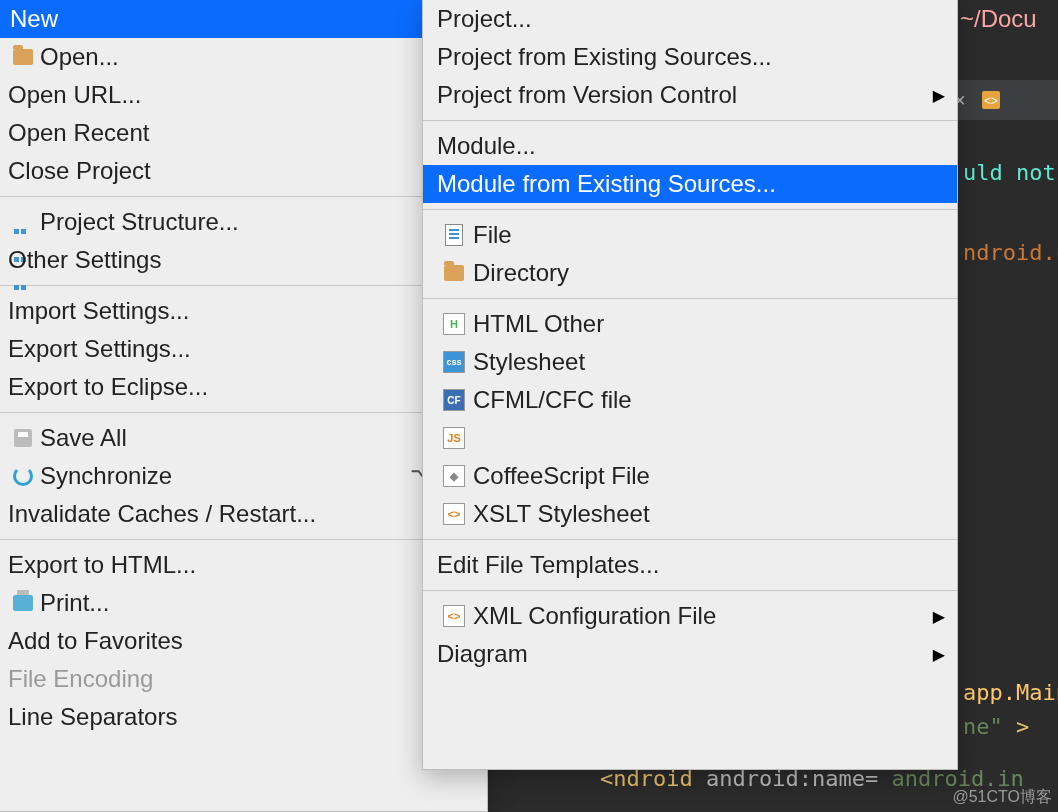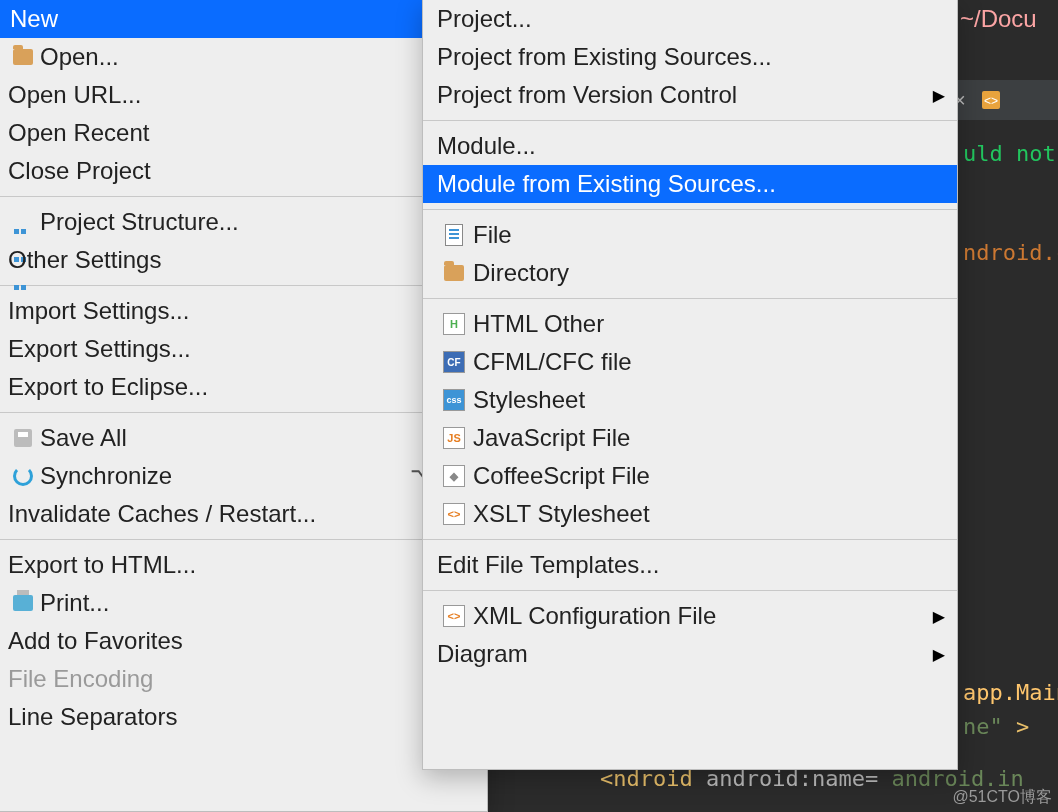--- a/index.html
+++ b/index.html
@@ -18,21 +18,21 @@
   }
   .editor-tabbar .close { color: #bbb; font-size: 20px; }
   .editor-tabbar .fileicon svg { display:block; }
   .editor-pathfrag {
     position: absolute; left: 960px; top: 5px; color: #fca5a5; font-size: 24px;
   }
   .editor-text {
     position: absolute; left: 963px; width: 95px; color: #a9b7c6;
     font-family: Menlo, monospace; font-size: 22px; white-space: nowrap;
   }
-  .et1 { top: 141px; color: #22c55e; }
+  .et1 { top: 160px; color: #5eead4; }
   .et2 { top: 240px; color: #cc7832; }
   .et3 { top: 680px; color: #ffc66d; }
   .et4 { top: 714px; }
   .et5 { top: 766px; }
   .et-green { color: #6a8759; }
   .et-yellow { color: #e8bf6a; }
   .et-purple { color: #bababa; text-align: center; }
 
   
   .menu {
@@ -228,35 +228,34 @@
   </div>
   <div class="sep"></div>
   <div class="row">
     <span class="icon">
         <span class="ic-badge h">H</span>
       </span>
     <span class="lbl">HTML Other</span>
   </div>
   <div class="row">
     <span class="icon">
+        <span class="ic-badge css">css</span>
+      </span>
+    <span class="lbl">Stylesheet</span>
+  </div>
+  <div class="row">
+    <span class="icon">
         <span class="ic-badge cf">CF</span>
       </span>
     <span class="lbl">CFML/CFC file</span>
   </div>
   <div class="row">
     <span class="icon">
-        <span class="ic-badge css">css</span>
-      </span>
-    <span class="lbl">Stylesheet</span>
-  </div>
-  <div class="row">
-    <span class="icon">
         <span class="ic-badge js">JS</span>
       </span>
-    <span class="lbl">JavaScript File</span>
   </div>
   <div class="row">
     <span class="icon">
         <span class="ic-badge cs">◆</span>
       </span>
     <span class="lbl">CoffeeScript File</span>
   </div>
   <div class="row">
     <span class="icon">
         <span class="ic-badge xs">&lt;&gt;</span>

